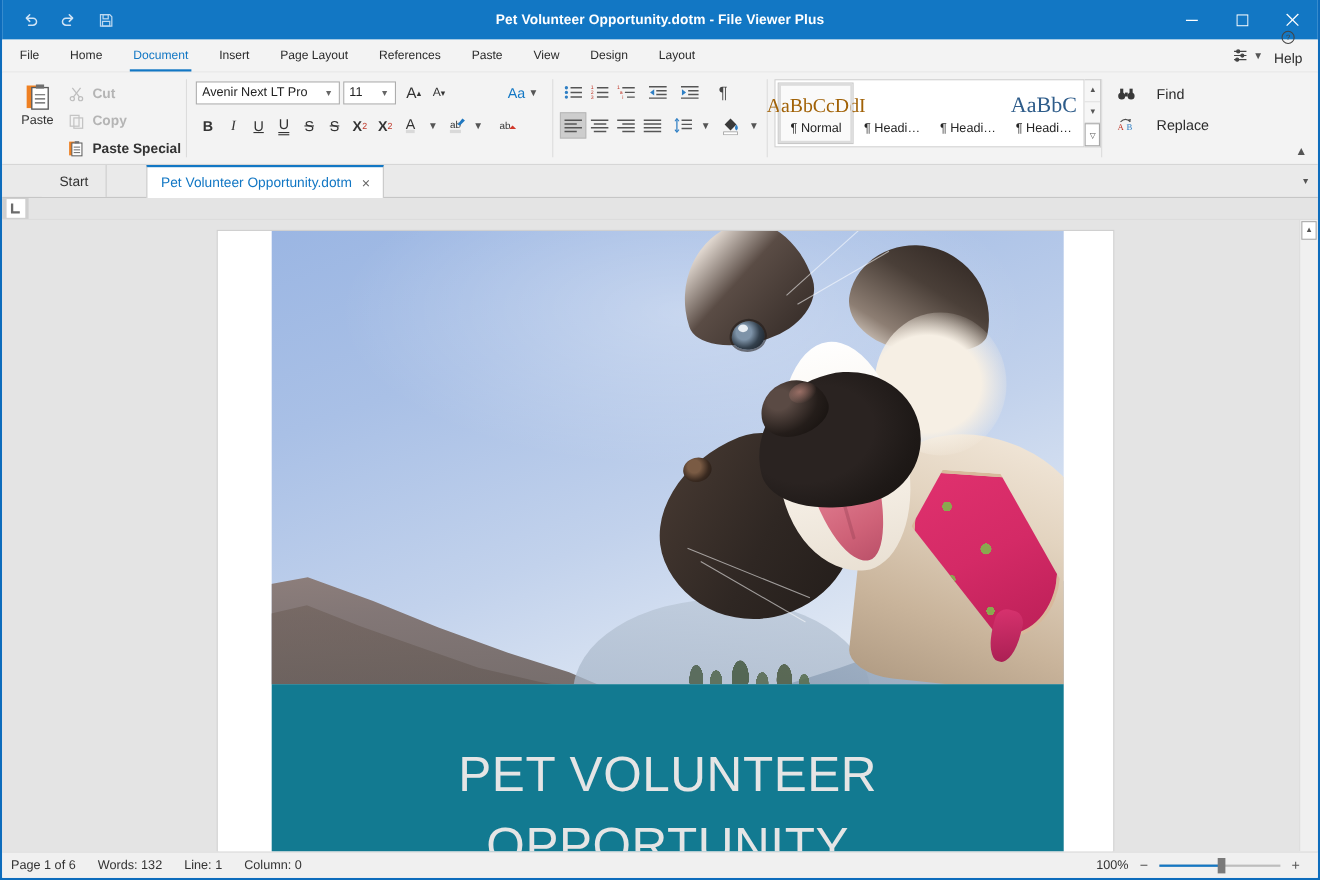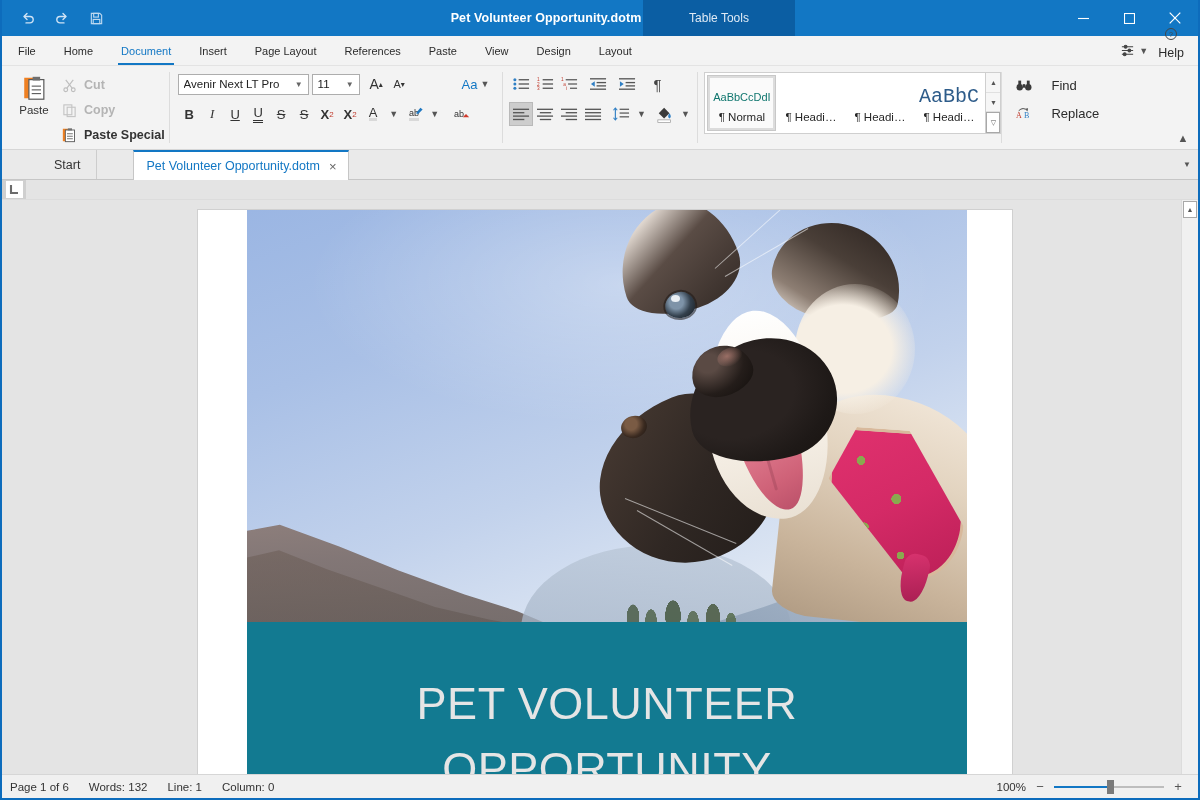--- a/index.html
+++ b/index.html
@@ -125,23 +125,23 @@
   .gallery {
     border: 1px solid #cfcfcf; background: #fff; height: 62px;
     display: flex; align-items: stretch; padding: 2px;
   }
   .style-cell {
     width: 69px; display: flex; flex-direction: column;
     align-items: center; justify-content: center; gap: 1px;
     border: 1px solid transparent; padding: 2px 0;
   }
   .style-cell.sel { border-color: #c8c8c8; background: #fafafa; outline: 2px solid #dcdcdc; outline-offset: -3px;}
-  .style-prev { font-size: 11px; color: #0f766e; height: 26px; display:flex; align-items:center; font-family: Liberation Sans, sans-serif; }
+  .style-prev { font-size: 18px; color: #a16207; height: 26px; display:flex; align-items:center; font-family: Liberation Serif, serif; }
   .style-prev.blank { color: transparent; }
-  .style-prev.big { font-size: 20px; color: #2e5c8a; font-family: Liberation Mono, monospace; }
+  .style-prev.big { font-size: 20px; color: #2e5c8a; font-family: Liberation Serif, serif; }
   .style-name { font-size: 11.5px; color: #262626; white-space: nowrap; }
   .gal-scroll {
     width: 15px; height: 62px; border: 1px solid #cfcfcf; border-left: none;
     display: flex; flex-direction: column; background: #f6f6f6;
   }
   .gal-scroll div {
     flex: 1; display: flex; align-items: center; justify-content: center;
     font-size: 7px; color: #555; border-bottom: 1px solid #e0e0e0;
   }
   .gal-scroll div:last-child { border-bottom: none; }
@@ -374,21 +374,20 @@
       </div>
       <div class="qat-btn">
         <svg width="15" height="15" viewBox="0 0 16 16" fill="none" stroke="#bcd8f0" stroke-width="1.2">
           <path d="M2.5 2.5h9l2 2v9h-11z"></path>
             <rect x="5" y="2.5" width="5" height="4"></rect>
             <rect x="4.5" y="9" width="7" height="4.5"></rect>
         </svg>
       </div>
     </div>
     <div class="title-text">Pet Volunteer Opportunity.dotm - File Viewer Plus</div>
-    <div class="contextual-tab">Table Tools</div>
     <div class="wincontrols">
       <div class="wincontrol">
         <svg width="11" height="11" viewBox="0 0 11 11">
             <line x1="0" y1="5.5" x2="11" y2="5.5" stroke="#fff" stroke-width="1.1"></line>
           </svg>
       </div>
       <div class="wincontrol">
         <svg width="11" height="11" viewBox="0 0 11 11">
             <rect x="0.5" y="0.5" width="10" height="10" fill="none" stroke="#fff" stroke-width="1.1"></rect>
           </svg>

